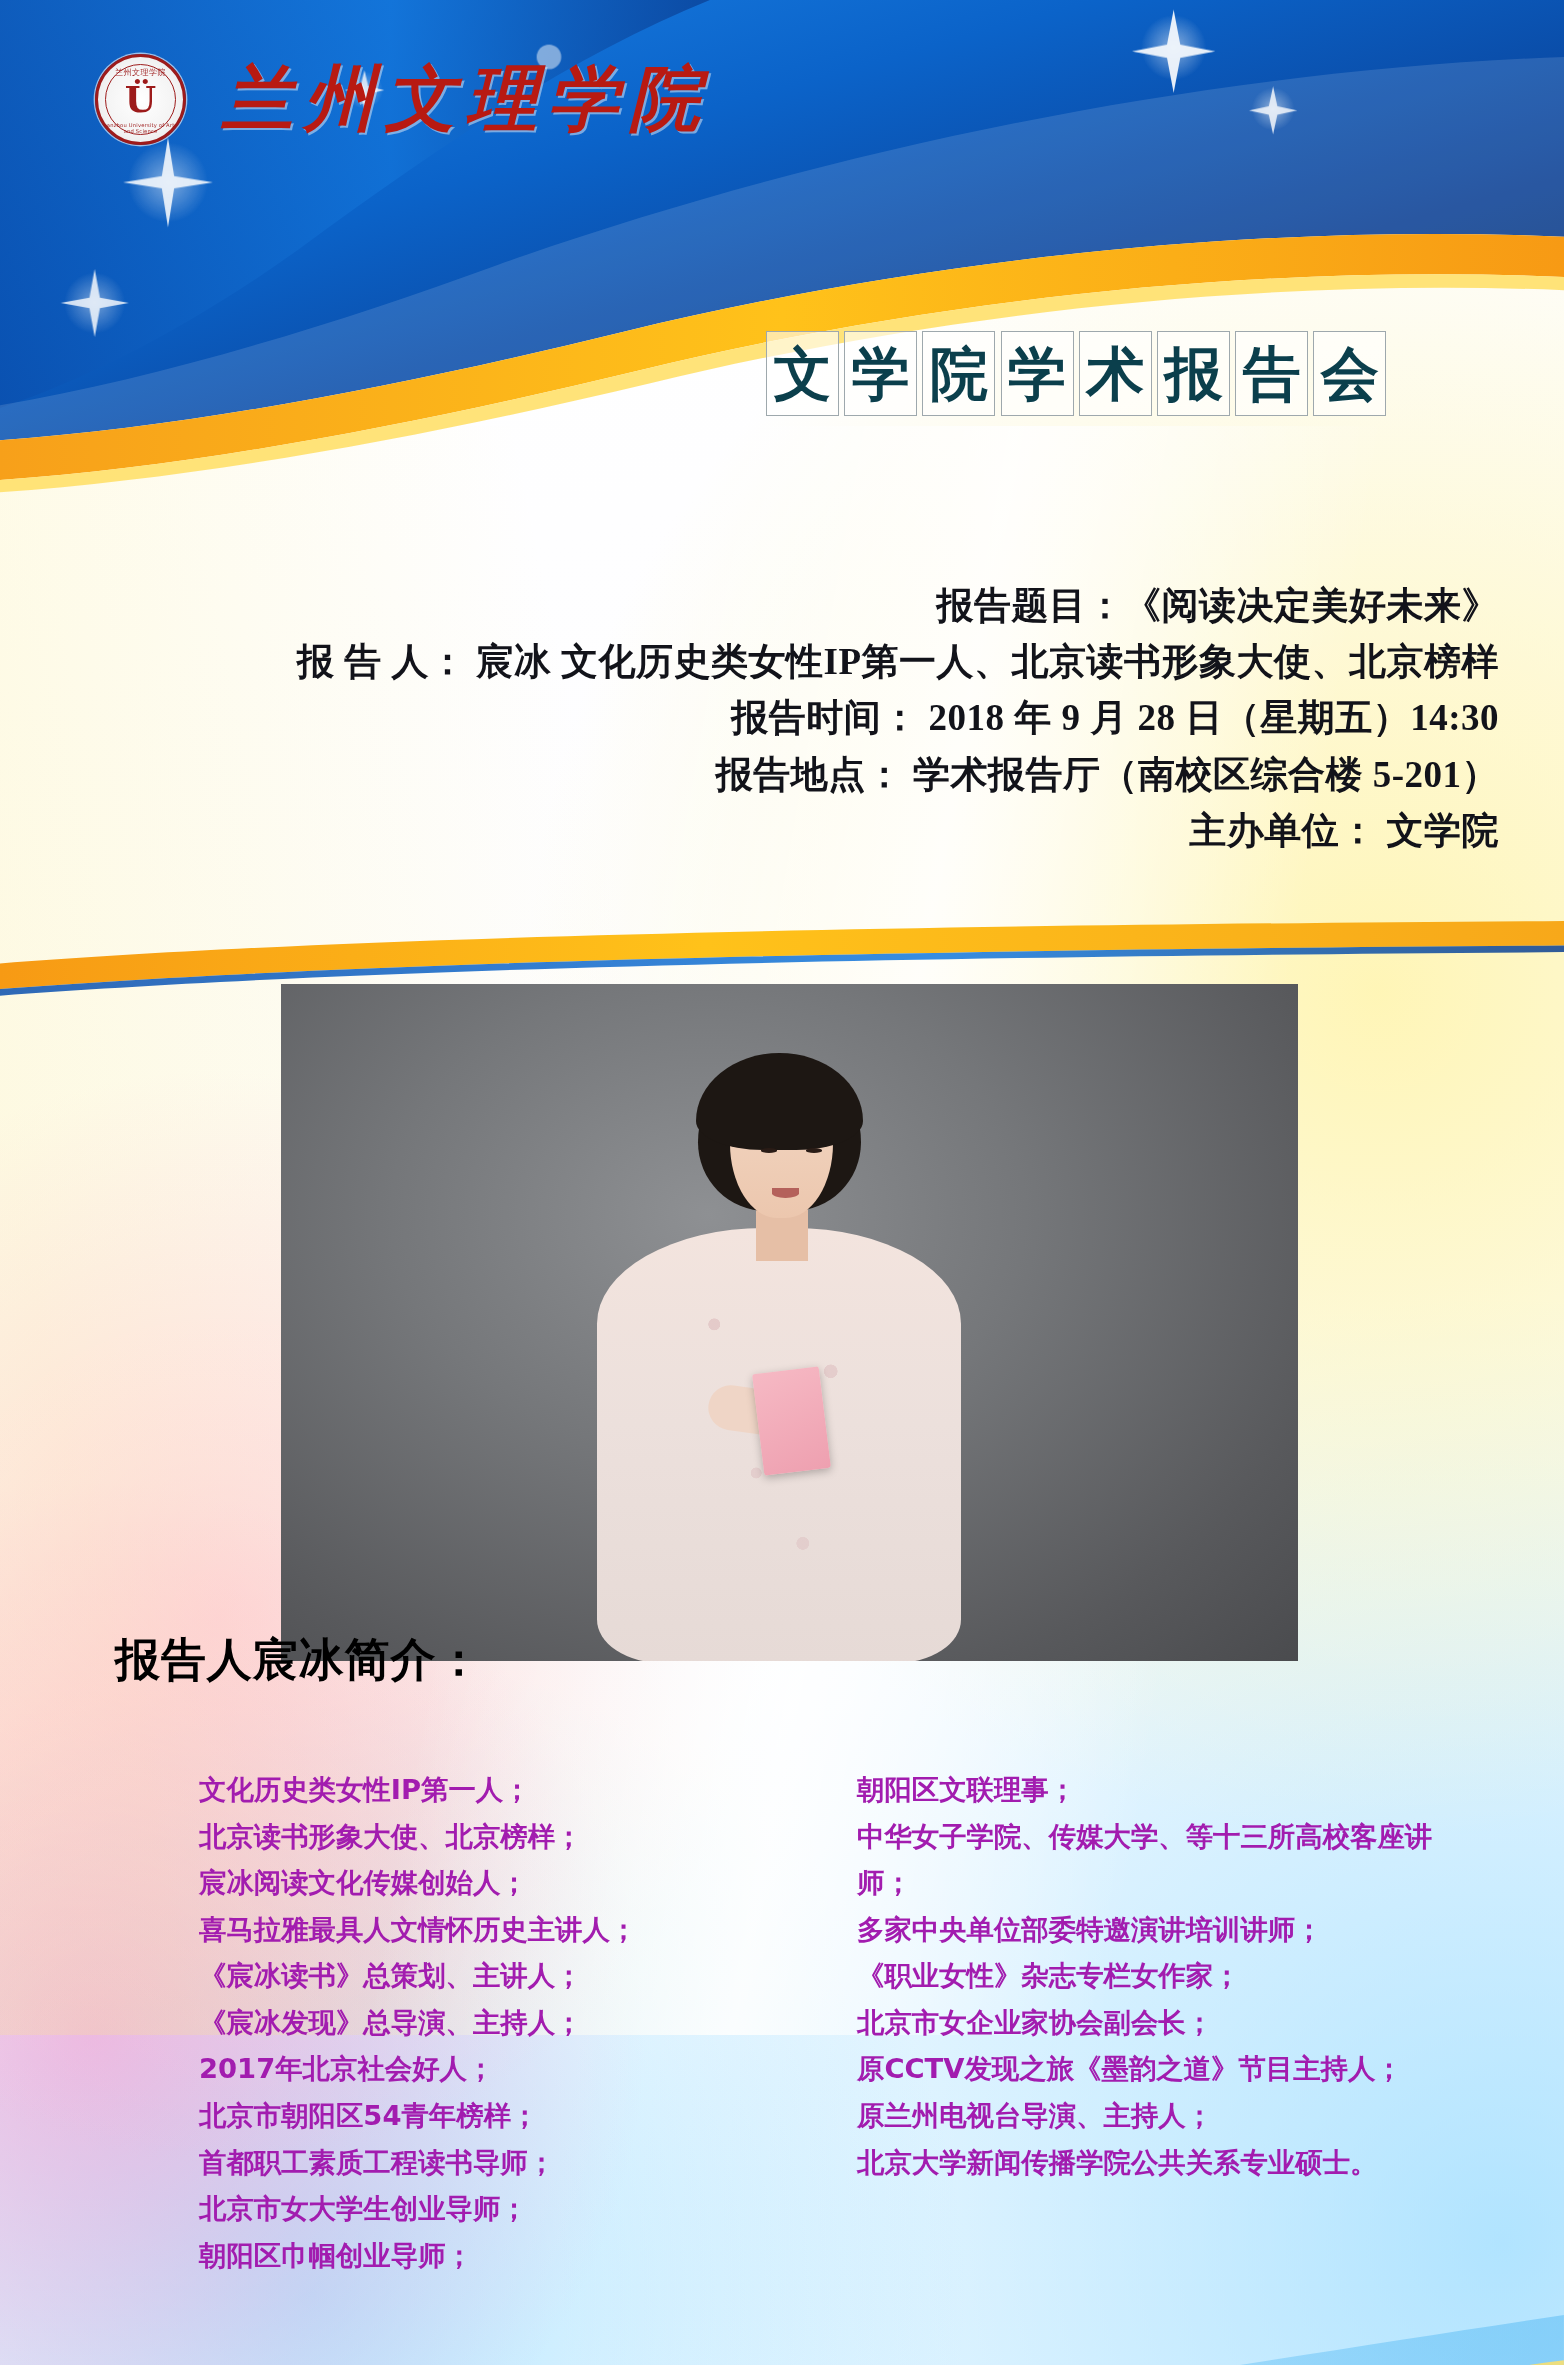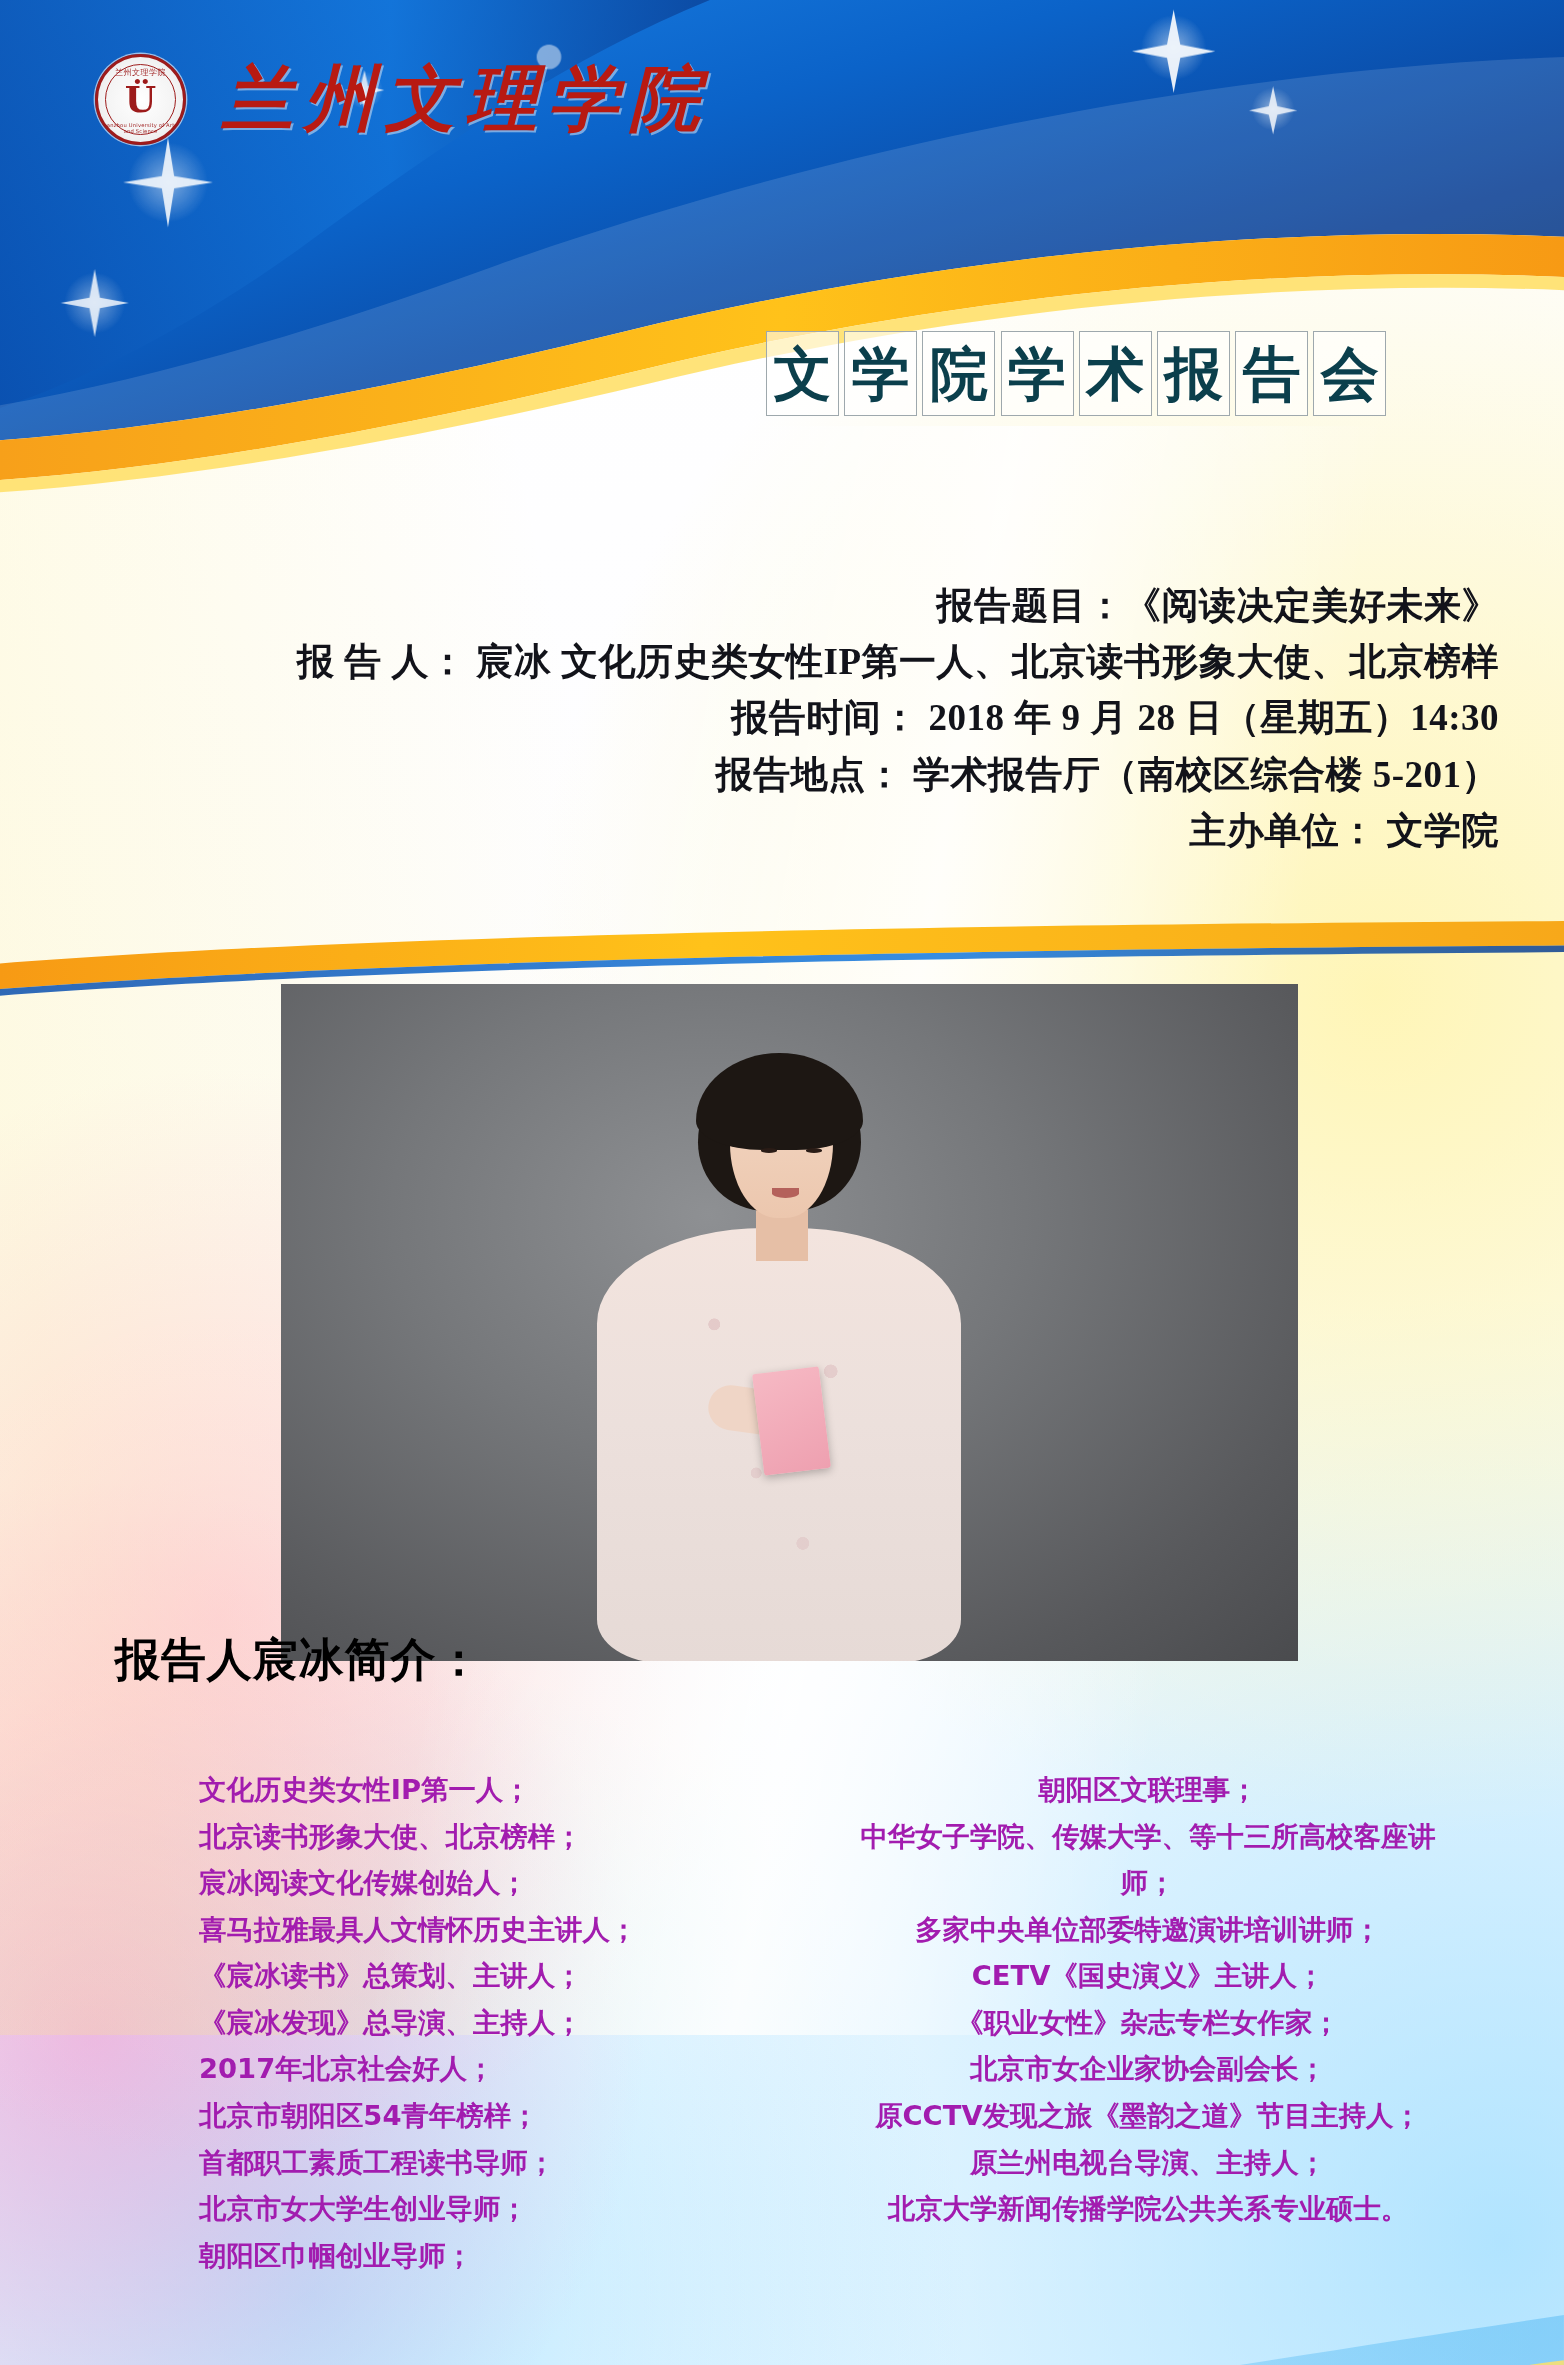--- a/index.html
+++ b/index.html
@@ -283,21 +283,21 @@
   }
   .bio-col { width: 582px; }
   .bio-item {
     font-family: "DejaVu Sans", "Liberation Sans", sans-serif;
     font-size: 27.4px;
     font-weight: bold;
     color: #a21caf;
     line-height: 1.70;
     white-space: nowrap;
   }
-  .bio-col.right .bio-item { white-space: normal; text-align: center; }
+  .bio-col.right .bio-item { white-space: normal; }
 
   
   .footer-wrap {
     position: absolute;
     left: 0; bottom: 0;
     width: 1565px;
     height: 293px;
     overflow: hidden;
   }
 </style>
@@ -432,21 +432,20 @@
       <div class="bio-item">2017年北京社会好人；</div>
       <div class="bio-item">北京市朝阳区54青年榜样；</div>
       <div class="bio-item">首都职工素质工程读书导师；</div>
       <div class="bio-item">北京市女大学生创业导师；</div>
       <div class="bio-item">朝阳区巾帼创业导师；</div>
     </div>
     <div class="bio-col right">
       <div class="bio-item">朝阳区文联理事；</div>
       <div class="bio-item">中华女子学院、传媒大学、等十三所高校客座讲师；</div>
       <div class="bio-item">多家中央单位部委特邀演讲培训讲师；</div>
-      <div class="bio-item">CETV《国史演义》主讲人；</div>
       <div class="bio-item">《职业女性》杂志专栏女作家；</div>
       <div class="bio-item">北京市女企业家协会副会长；</div>
       <div class="bio-item">原CCTV发现之旅《墨韵之道》节目主持人；</div>
       <div class="bio-item">原兰州电视台导演、主持人；</div>
       <div class="bio-item">北京大学新闻传播学院公共关系专业硕士。</div>
     </div>
   </div>
 
   <div class="footer-wrap">
     <svg width="1565" height="293" viewBox="0 0 3307 620">

